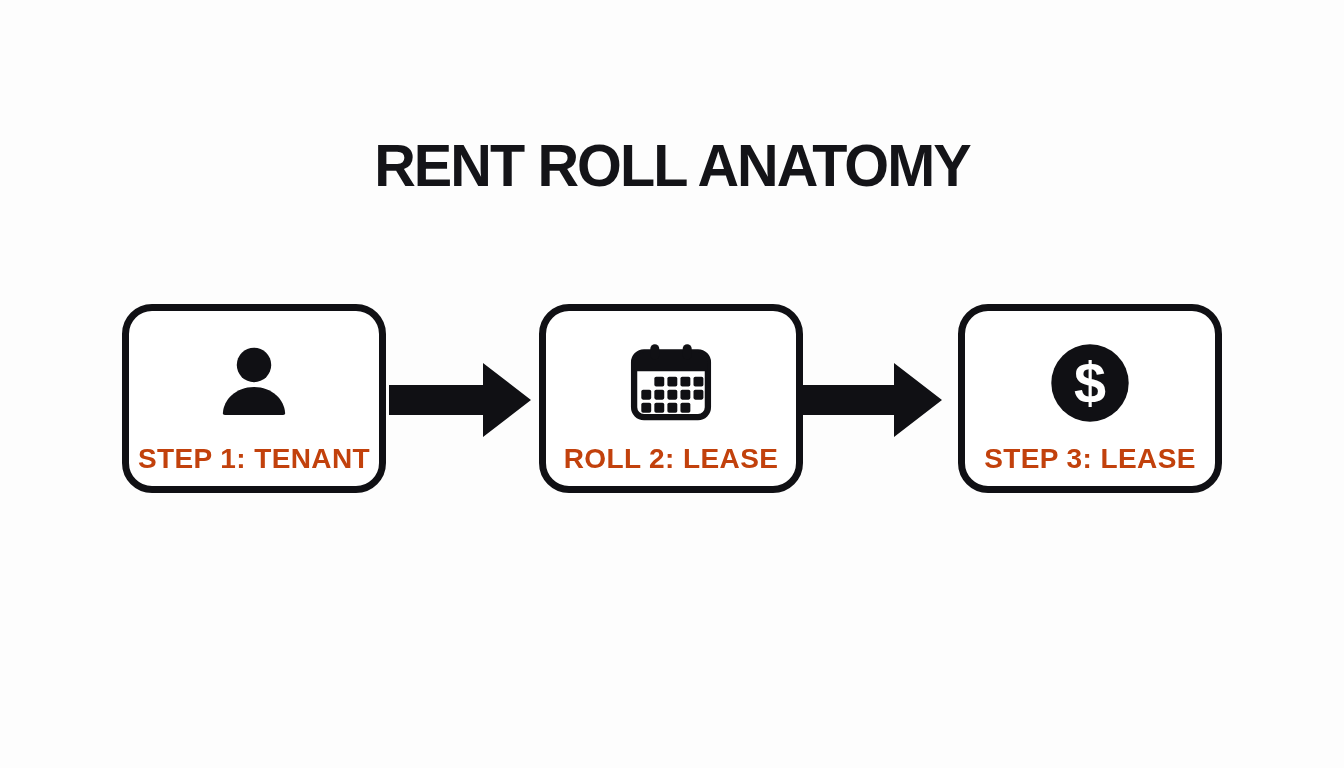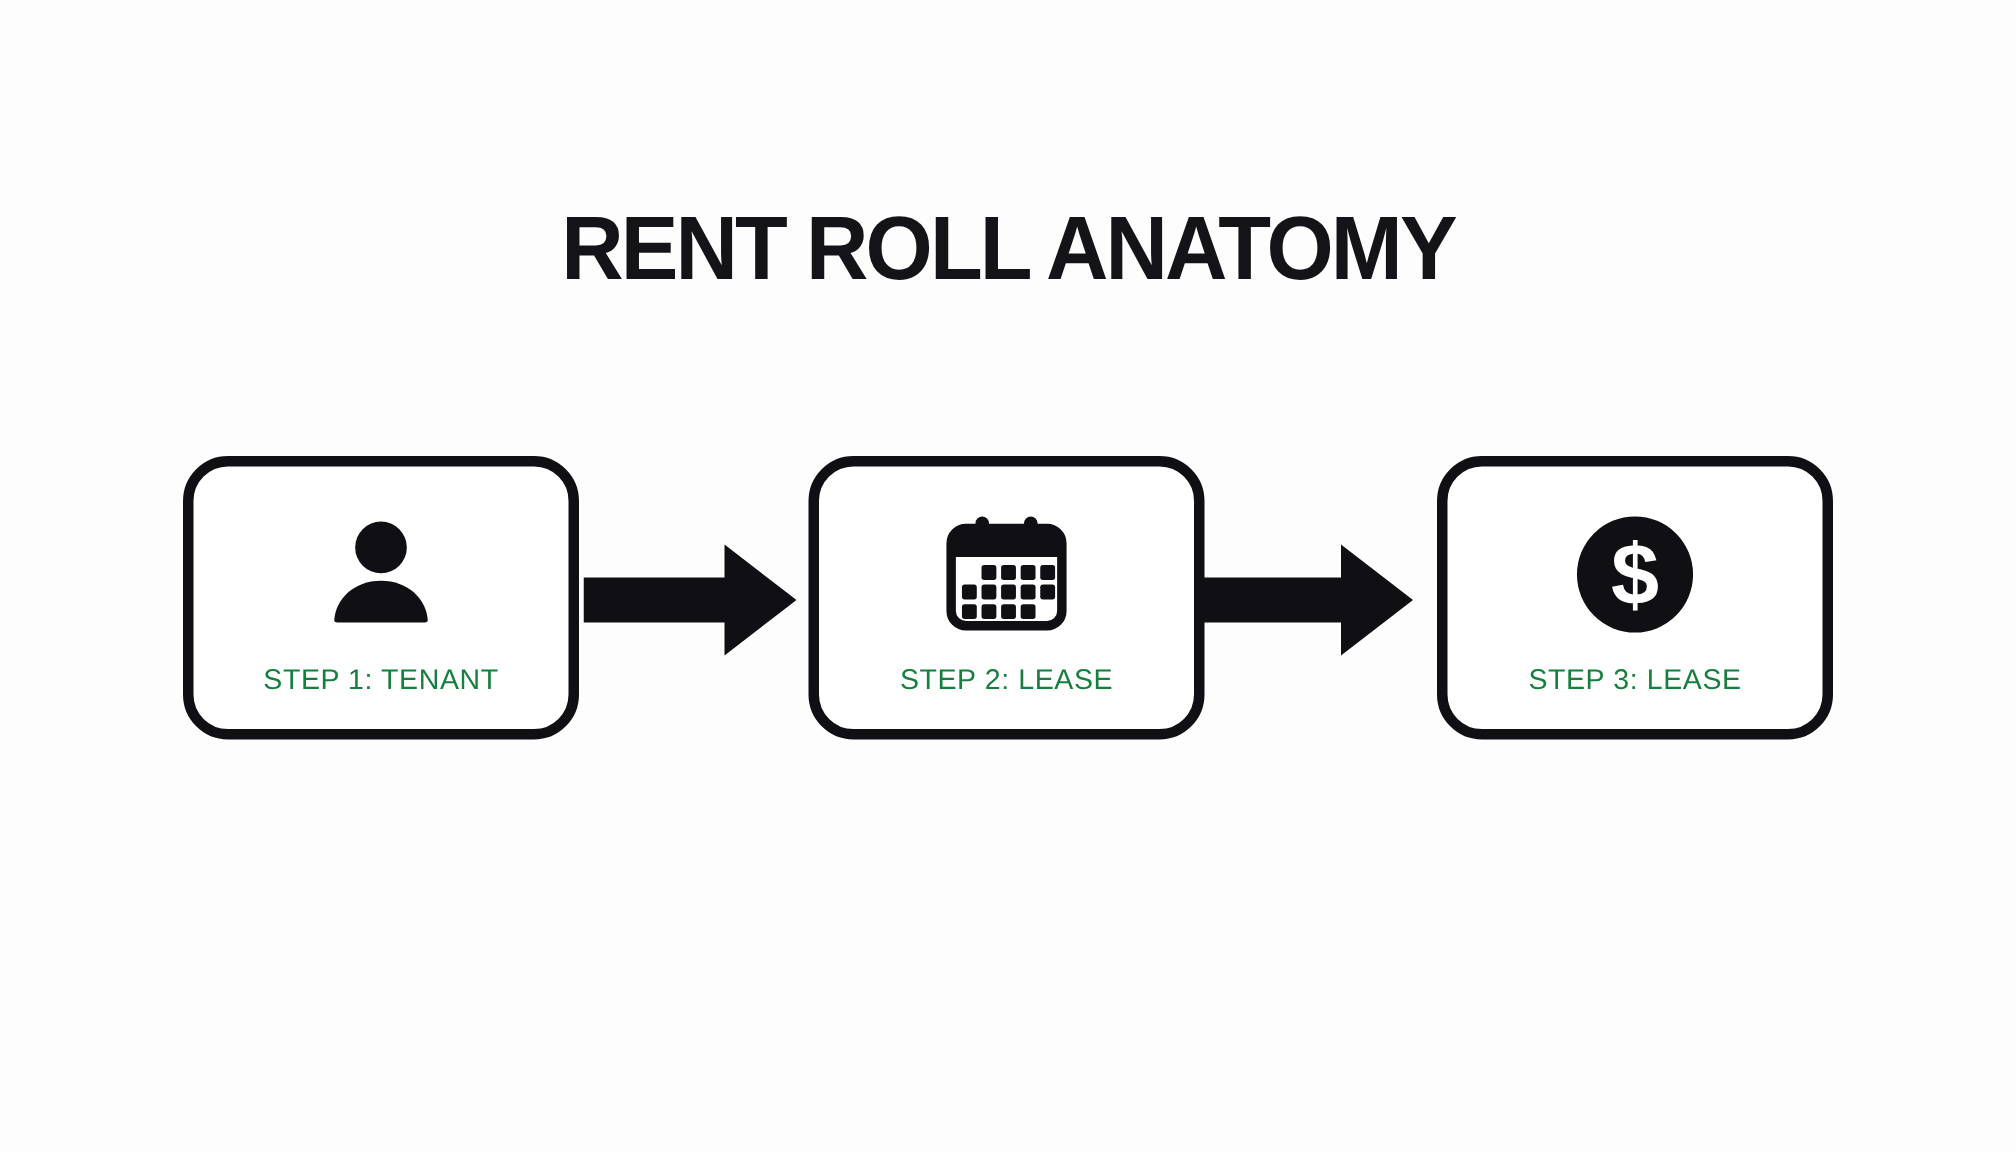--- a/index.html
+++ b/index.html
@@ -46,24 +46,24 @@
   .step-box.pos-2 { left: 539px; }
   .step-box.pos-3 { left: 958px; }
   .icon-wrap {
     height: 92px;
     display: flex;
     align-items: center;
     justify-content: center;
   }
   .step-label {
     margin-top: 14px;
-    font-size: 19px;
-    font-weight: 400;
+    font-size: 28px;
+    font-weight: 700;
     letter-spacing: 0.4px;
-    color: #15803d;
+    color: #c2410c;
     white-space: nowrap;
   }
   .arrow {
     position: absolute;
     top: 360px;
     width: 142px;
     height: 80px;
   }
   .arrow.pos-1 { left: 389px; }
   .arrow.pos-2 { left: 800px; }
@@ -107,21 +107,21 @@
         <rect x="46" y="57.5" width="11" height="11" rx="2" fill="#101014"></rect>
         <rect x="60.5" y="57.5" width="11" height="11" rx="2" fill="#101014"></rect>
         <rect x="75" y="57.5" width="11" height="11" rx="2" fill="#101014"></rect>
 
         <rect x="17" y="72" width="11" height="11" rx="2" fill="#101014"></rect>
         <rect x="31.5" y="72" width="11" height="11" rx="2" fill="#101014"></rect>
         <rect x="46" y="72" width="11" height="11" rx="2" fill="#101014"></rect>
         <rect x="60.5" y="72" width="11" height="11" rx="2" fill="#101014"></rect>
       </svg>
     </div>
-    <div class="step-label">STEP 2: LEASE</div>
+    <div class="step-label">ROLL 2: LEASE</div>
   </div>
 
   <svg class="arrow pos-2" viewBox="0 0 142 80" aria-hidden="true">
     <polygon points="0,25 94,25 94,3 142,40 94,77 94,55 0,55" fill="#101014"></polygon>
   </svg>
 
   <div class="step-box pos-3">
     <div class="icon-wrap">
       <svg width="90" height="92" viewBox="0 0 100 100" aria-hidden="true">
         <circle cx="50" cy="50" r="43" fill="#101014"></circle>

